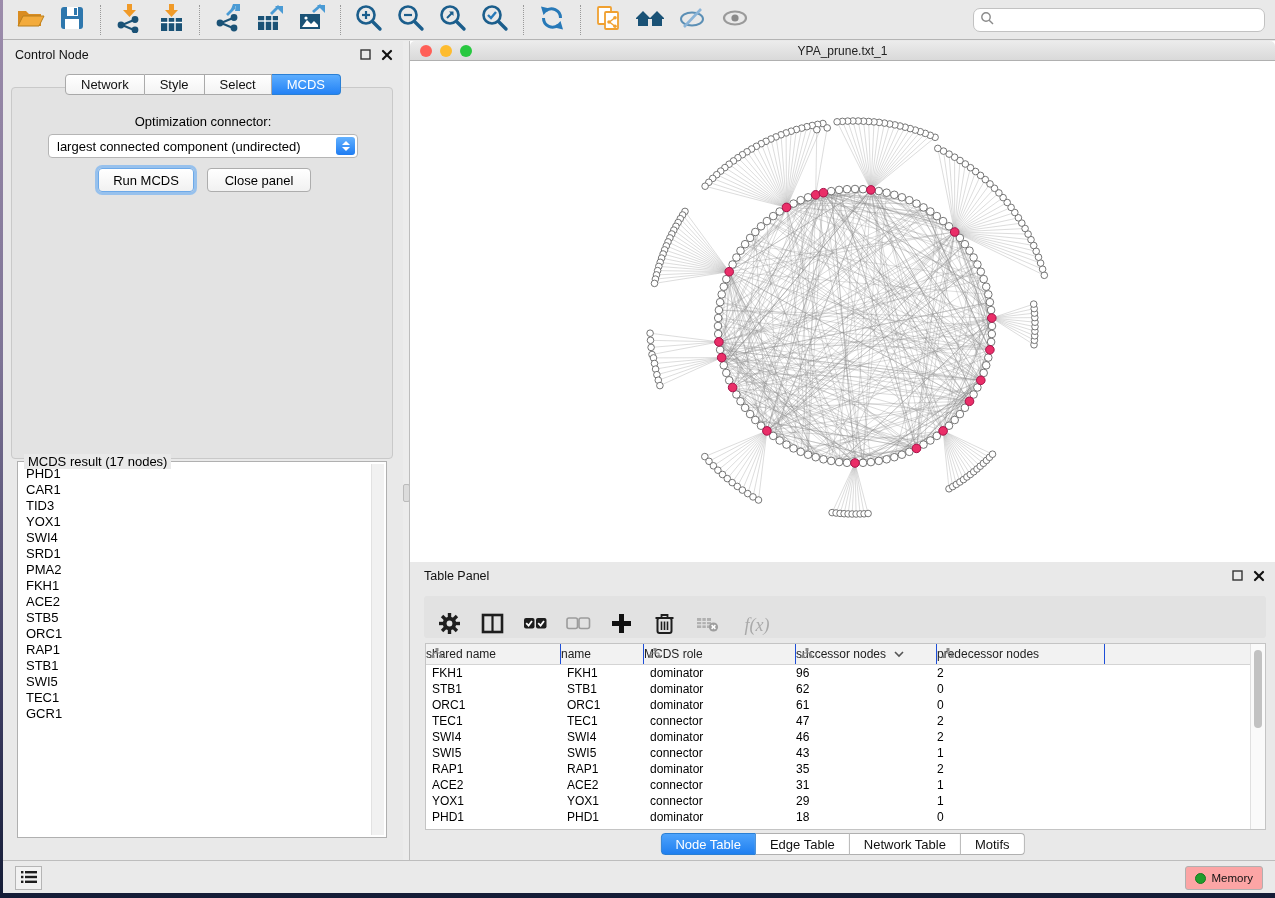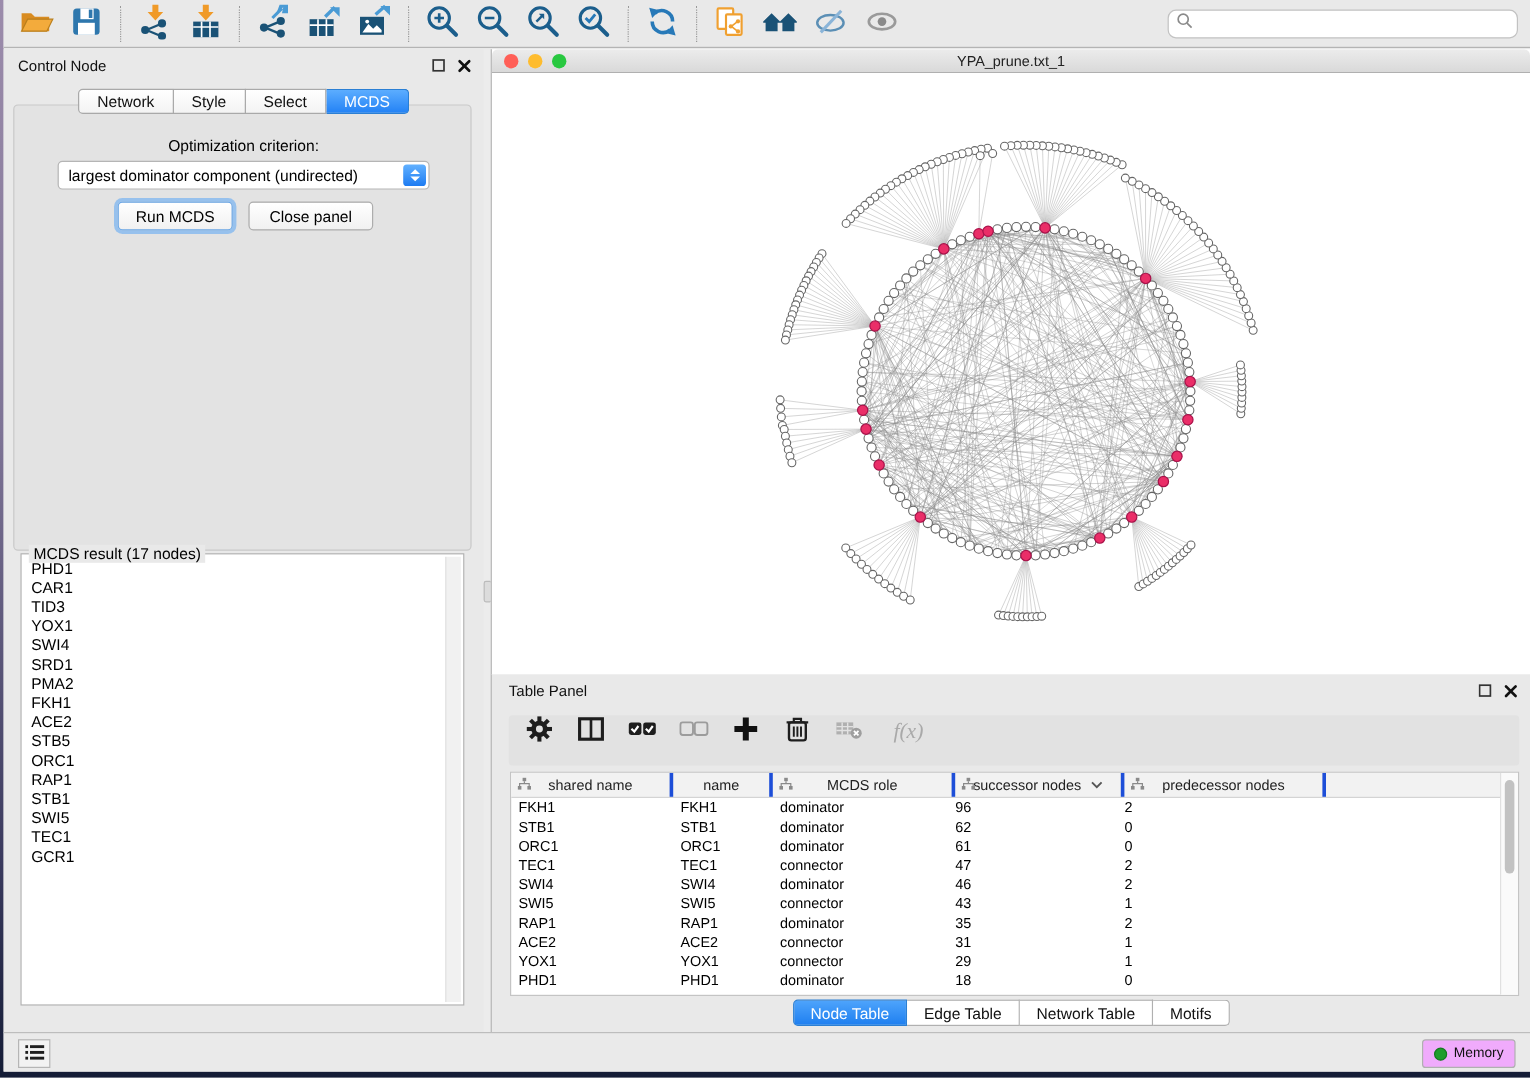--- a/index.html
+++ b/index.html
@@ -62,47 +62,47 @@
     border-bottom:1px solid #b0b0b0;border-radius:5px 5px 0 0;box-sizing:border-box;}
   .lights{position:absolute;left:10px;top:4px;display:flex;gap:8px;}
   .light{width:12px;height:12px;border-radius:50%;}
   .net-title{position:absolute;width:100%;top:3px;text-align:center;font-size:12px;color:#222;}
   .net-canvas{position:absolute;left:0;top:20px;width:866px;height:501px;background:#fff;overflow:hidden;}
 
   
   .table-panel{position:absolute;left:406px;top:562px;width:866px;height:298px;background:#e9e9e9;border-left:1px solid #bdbdbd;box-sizing:border-box;}
   .tp-title{position:absolute;left:14px;top:7px;font-size:12.5px;color:#111;}
   .tp-toolbar{position:absolute;left:14px;top:34px;width:842px;height:42px;background:#e2e2e2;border-radius:3px;
-    display:flex;align-items:flex-start;gap:17px;padding-left:12px;box-sizing:border-box;}
+    display:flex;align-items:flex-end;gap:17px;padding-left:12px;box-sizing:border-box;}
   .ttbtn{border:none;background:transparent;padding:0;width:26px;height:26px;display:flex;align-items:center;justify-content:center;}
   .fx{font-family:"Liberation Serif","DejaVu Serif",serif;font-style:italic;font-size:18px;color:#a9a9a9;}
   .tp-table{position:absolute;left:15px;top:81px;width:841px;height:187px;background:#fff;border:1px solid #c4c4c4;box-sizing:border-box;overflow:hidden;}
   .thead{display:flex;height:20px;background:#f2f2f2;border-bottom:1px solid #d4d4d4;}
-  .hcell{display:flex;align-items:center;justify-content:center;gap:5px;border-right:3px solid #1d4ed8;
+  .hcell{display:flex;align-items:center;justify-content:flex-start;gap:5px;border-right:1px solid #1d4ed8;
     font-size:12px;color:#222;box-sizing:border-box;position:relative;}
   .hcell .ticon{position:absolute;left:5px;top:4px;}
   .trow{display:flex;height:16px;}
   .tcell{font-size:12px;color:#000;line-height:16px;box-sizing:border-box;white-space:nowrap;overflow:hidden;}
   .tcell.a-left{padding-left:6px;}
   .tcell.a-right{text-align:left;}
   .tcell.c3{padding-right:14px;}
   .tcell.c4{padding-right:8px;}
   .tbl-scroll{position:absolute;right:0;top:0;bottom:0;width:14px;background:#fafafa;border-left:1px solid #e0e0e0;}
   .tbl-thumb{position:absolute;left:3px;top:6px;width:8px;height:78px;background:#c2c2c2;border-radius:4px;}
   .tp-tabs{position:absolute;left:50%;transform:translateX(-50%);top:271px;display:flex;}
   .tptab{height:22px;padding:0 14px;font-size:13px;background:#fff;border:1px solid #b0b0b0;border-left:none;color:#111;}
   .tptab:first-child{border-left:1px solid #b0b0b0;border-radius:4px 0 0 4px;}
   .tptab:last-child{border-radius:0 4px 4px 0;}
   .tptab.sel{background:linear-gradient(#4da3fc,#1f7ff0);color:#fff;border-color:#2a7fd4;}
 
   
   .status-bar{position:absolute;left:0;top:860px;width:100%;height:33px;background:#eaeaea;border-top:1px solid #bdbdbd;box-sizing:border-box;}
   .sb-list{position:absolute;left:12px;top:5px;width:27px;height:24px;background:#f2f2f2;border:1px solid #b5b5b5;
     display:flex;align-items:center;justify-content:center;padding:0;}
-  .sb-mem{position:absolute;right:12px;top:5px;height:24px;background:#f0abfc;border:1px solid #b0b0b0;border-radius:3px;
+  .sb-mem{position:absolute;right:12px;top:5px;height:24px;background:#fca5a5;border:1px solid #b0b0b0;border-radius:3px;
     display:flex;align-items:center;gap:5px;padding:0 9px;font-size:11.5px;color:#111;}
   .memdot{width:9px;height:9px;border-radius:50%;background:#1f9d2c;border:1px solid #157a20;}
 </style>
 </head>
 <body>
 
 <div class="app">
 
   <div class="toolbar">
     <button class="tbtn">
@@ -280,23 +280,23 @@
           </button>
       </span>
     </div>
     <div class="cp-tabs">
         <button class="cptab">Network</button>
         <button class="cptab">Style</button>
         <button class="cptab">Select</button>
         <button class="cptab sel">MCDS</button>
       </div>
     <div class="cp-inner"></div>
-    <div class="opt-label">Optimization criterion:</div>
+    <div class="opt-label">Optimization connector:</div>
     <div class="opt-select">
-      <span class="val">largest dominator component (undirected)</span>
+      <span class="val">largest connected component (undirected)</span>
       <span class="stepper">
           <span class="up"></span>
           <span class="dn"></span>
         </span>
     </div>
     <button class="cp-btn btn-run">Run MCDS</button>
     <button class="cp-btn btn-close">Close panel</button>
     <div class="mcds-box">
       <span class="mcds-legend">MCDS result (17 nodes)</span>
       <div class="mcds-list">

